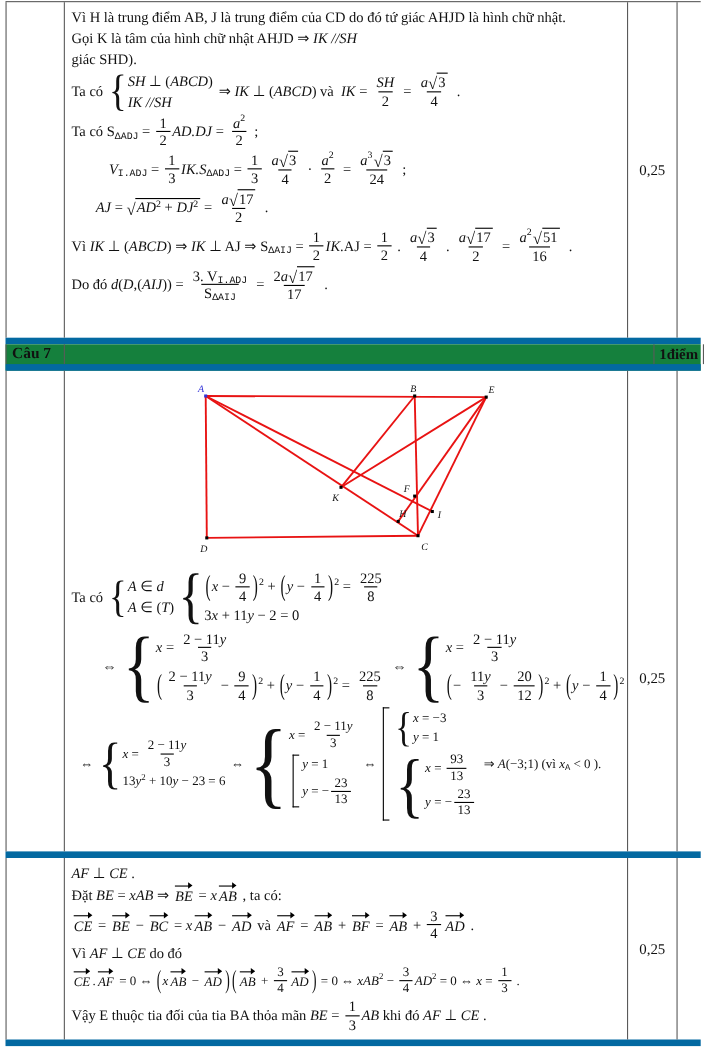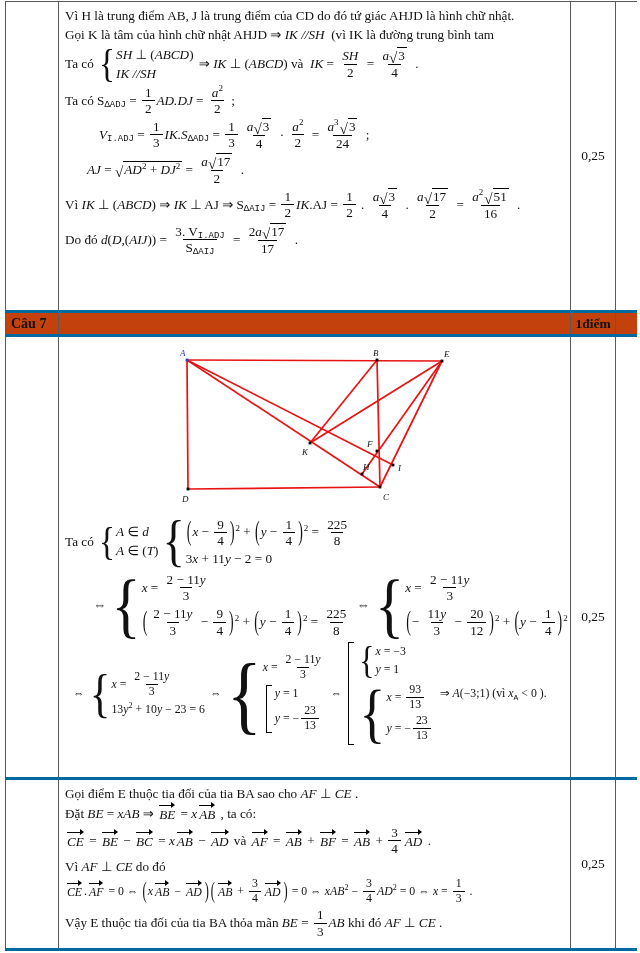--- a/index.html
+++ b/index.html
@@ -1,24 +1,24 @@
 <!DOCTYPE html>
 <html><head>
 <meta charset="utf-8">
 <style>
   html,body{margin:0;padding:0;background:#ffffff;}
   body{width:640px;height:953px;font-family:"Liberation Serif",serif;color:#111;position:relative;overflow:hidden;}
   .doc{position:absolute;left:5px;top:1px;width:632px;border-top:1px solid #5a5a5a;}
-  .trow{display:flex;border-bottom:3px solid #0369a1;box-sizing:border-box;}
+  .trow{display:flex;border-bottom:6px solid #0369a1;box-sizing:border-box;}
   .c1{width:54px;box-sizing:border-box;border-left:1px solid #5a5a5a;border-right:1px solid #5a5a5a;flex:none;}
   .c2{width:511px;box-sizing:border-box;flex:none;padding:3px 6px;overflow:hidden;}
   .c3{width:46px;box-sizing:border-box;border-left:1px solid #5a5a5a;border-right:1px solid #5a5a5a;flex:none;display:flex;align-items:center;justify-content:center;font-size:13.5px;}
-  .shaded{background:#c2410c;text-align:right;}
+  .shaded{background:#15803d;text-align:right;}
   .qlabel{font-weight:bold;font-size:14px;display:flex;align-items:center;padding-left:5px;}
-  .qscore{font-weight:bold;}
+  .qscore{font-weight:bold;margin-left:24px;}
   .score-low{align-items:flex-start;padding-top:272px;}
   
   .line{display:flex;align-items:center;white-space:nowrap;font-size:13.2px;margin:2px 0;min-height:17px;}
   .line.small{font-size:11.8px;}
   .tx{white-space:pre;}
   .mi{font-style:italic;white-space:pre;}
   .sup{font-size:0.68em;position:relative;top:-0.5em;white-space:pre;}
   .sub{font-size:0.68em;position:relative;top:0.45em;white-space:pre;font-family:Liberation Mono, monospace;}
   .gap{display:inline-block;flex:none;}
   .frac{display:inline-flex;flex-direction:column;align-items:center;margin:0 2px;flex:none;}
@@ -45,21 +45,23 @@
 
   <div class="trow" style="height:311px">
     <div class="c1"></div>
     <div class="c2">
         <div class="line">
           <span class="tx">Vì H là trung điểm AB, J là trung điểm của CD do đó tứ giác AHJD là hình chữ nhật.</span>
         </div>
         <div class="line">
           <span class="tx">Gọi K là tâm của hình chữ nhật AHJD ⇒ </span>
           <span class="mi">IK //SH</span>
-          <span class="tx">  (vì IK là đường trung bình tam</span>
+        </div>
+        <div class="line">
+          <span class="tx">giác SHD).</span>
         </div>
         <div class="line">
           <span class="tx">Ta có </span>
           <span class="sys">
             <span class="br" style="font-size: 33.44px; line-height: 38px;">{</span>
             <span class="rows">
               <span class="srow">
                 <span class="mi">SH</span>
                 <span class="tx"> ⊥ (</span>
                 <span class="mi">ABCD</span>
@@ -719,21 +721,20 @@
     </div>
     <div class="c3 score-low">
         <span>0,25</span>
       </div>
   </div>
 
   <div class="trow" style="height:171px">
     <div class="c1"></div>
     <div class="c2">
         <div class="line">
-          <span class="tx">Gọi điểm E thuộc tia đối của tia BA sao cho </span>
           <span class="mi">AF</span>
           <span class="tx"> ⊥ </span>
           <span class="mi">CE</span>
           <span class="tx"> .</span>
         </div>
         <div class="line">
           <span class="tx">Đặt </span>
           <span class="mi">BE</span>
           <span class="tx"> = </span>
           <span class="mi">xAB</span>

